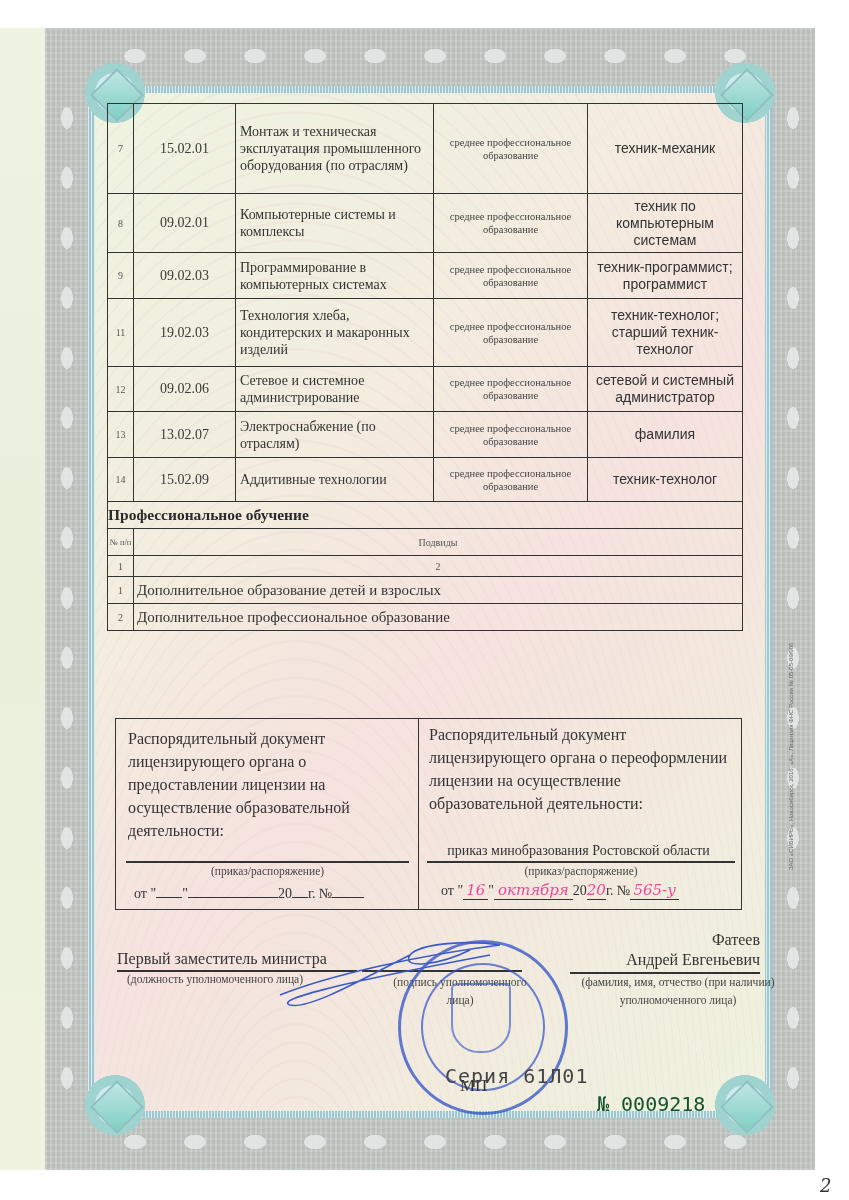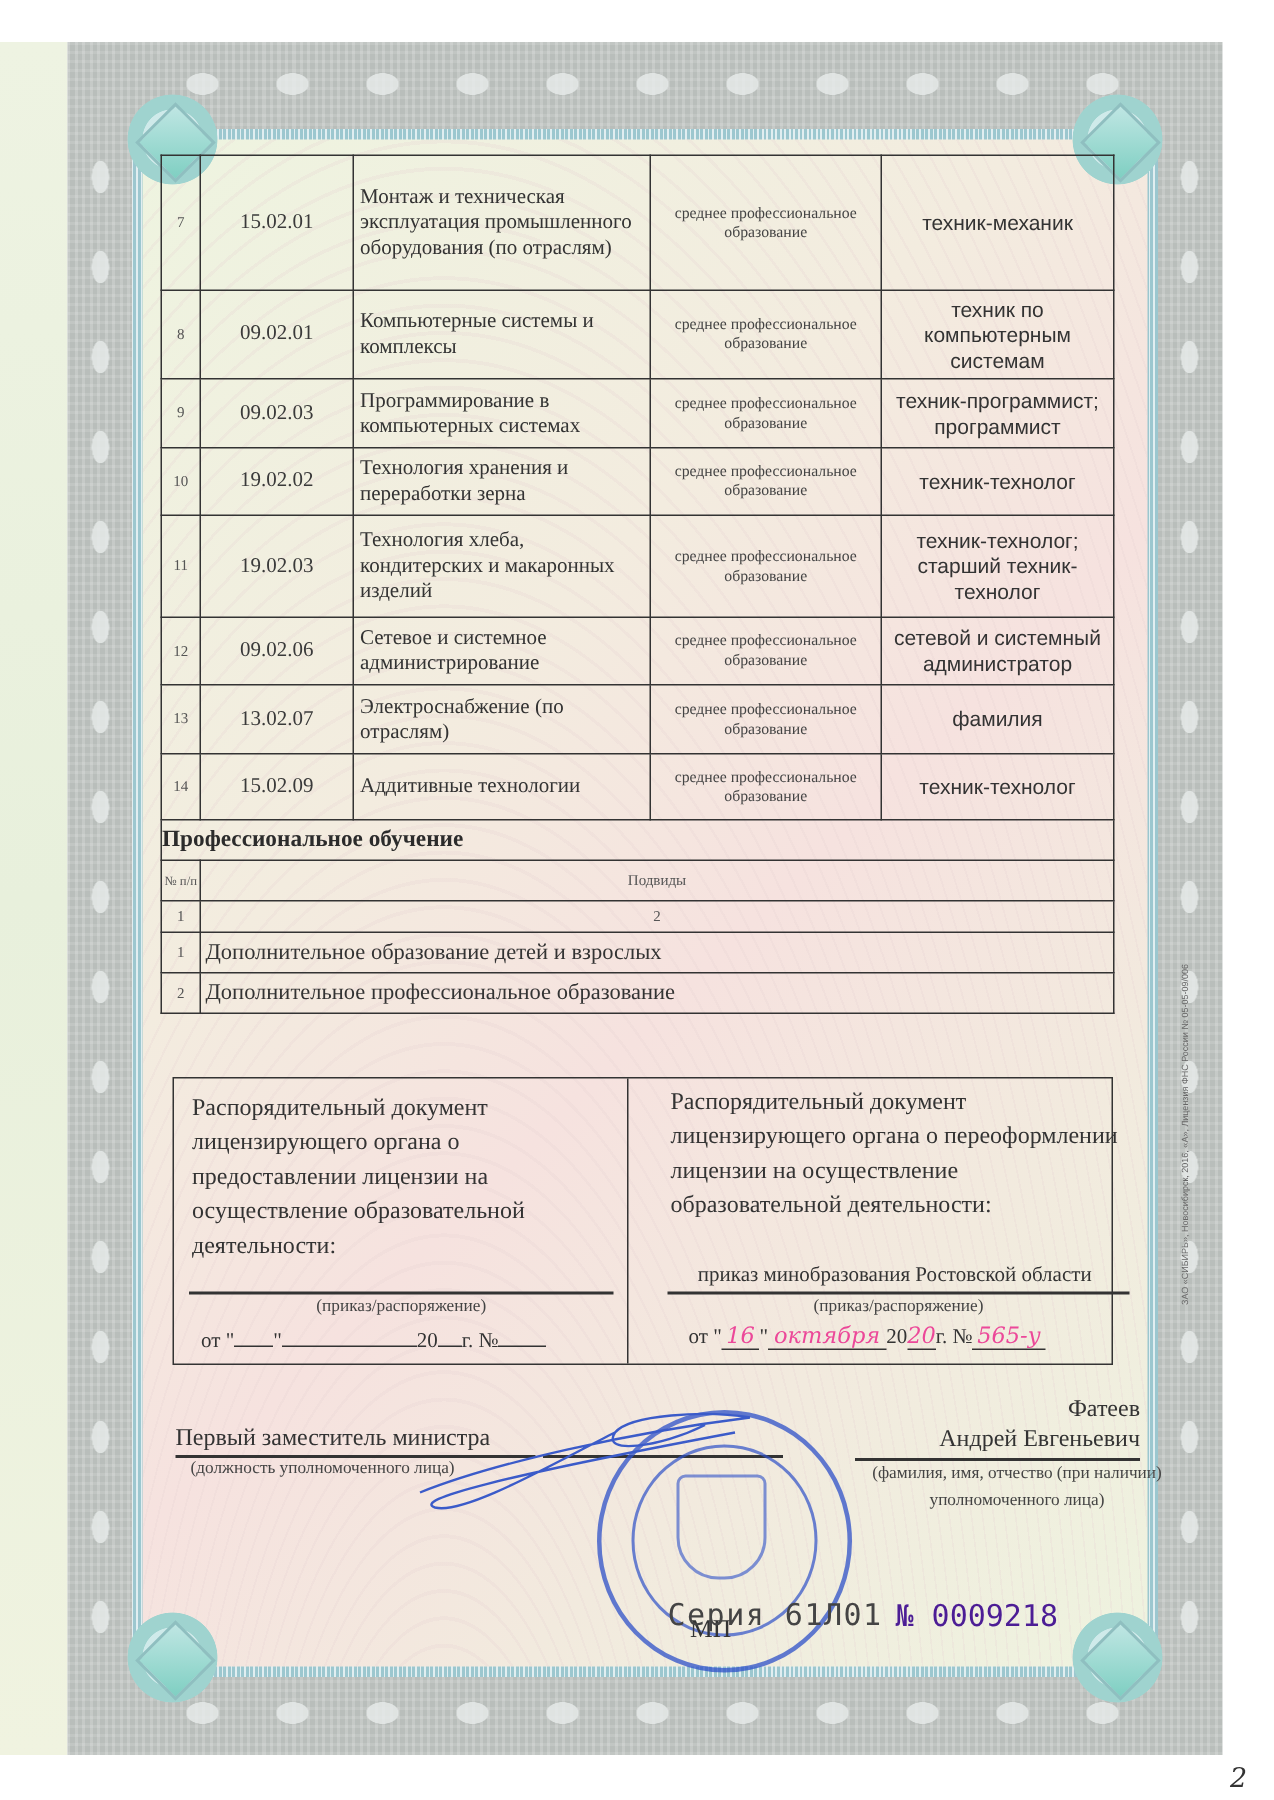--- a/index.html
+++ b/index.html
@@ -72,21 +72,21 @@
   .c-qual { width: 155px; text-align: center; font-size: 14px; line-height: 17px; color: #333; font-family: "Liberation Sans", sans-serif; }
 
   .section-title td { text-align: left; font-weight: bold; font-size: 15.5px; height: 27px; color: #2b2b2b; }
   .sub-head td { font-size: 10px; color: #555; height: 27px; text-align: center; }
   .sub-head .num-cell { font-size: 8.5px; line-height: 10px; }
   .sub-idx td { font-size: 10px; color: #555; height: 21px; text-align: center; }
   .sub-row td { height: 27px; }
   .sub-row .c-num { font-size: 10px; }
   .sub-row .sub-label { font-size: 15px; padding-left: 3px; text-align: left; color: #333; }
 
-  .orders { position: absolute; left: 115px; top: 718px; width: 627px; height: 192px; border: 1.5px solid #333; display: flex; gap: 18px; }
+  .orders { position: absolute; left: 115px; top: 718px; width: 627px; height: 192px; border: 1.5px solid #333; display: flex; }
   .order-col { position: relative; height: 100%; }
   .order-left { width: 303px; border-right: 1.5px solid #333; }
   .order-right { flex: 1; }
   .order-text { position: absolute; left: 12px; top: 8px; font-size: 16px; line-height: 23px; color: #333; }
   .order-right .order-text { left: 10px; top: 4px; }
   .order-line { position: absolute; height: 1.5px; background: #333; }
   .order-kind { position: absolute; font-size: 11.5px; color: #444; text-align: center; }
   .order-date { position: absolute; font-size: 14px; color: #333; white-space: nowrap; }
   .hw { font-family: "DejaVu Serif", serif; font-style: italic; color: #ec4899; font-size: 15px; }
   .blank { display: inline-block; border-bottom: 1px solid #333; height: 14px; vertical-align: baseline; }
@@ -99,21 +99,21 @@
   .sign-caption { position: absolute; left: 390px; top: 973px; width: 140px; font-size: 11.5px; color: #444; text-align: center; line-height: 18px; }
   .name-text { position: absolute; left: 570px; top: 930px; width: 190px; text-align: right; font-size: 16px; line-height: 20px; color: #333; }
   .name-line { position: absolute; left: 570px; top: 972px; width: 190px; height: 1.5px; background: #333; }
   .name-caption { position: absolute; left: 565px; top: 973px; width: 200px; text-align: center; font-size: 11.5px; line-height: 18px; color: #444; margin-left: 13px; }
 
   .stamp { position: absolute; left: 398px; top: 940px; width: 170px; height: 175px; border-radius: 50%; border: 3px solid rgba(45,80,200,0.75); }
   .stamp-inner { position: absolute; left: 20px; top: 20px; width: 124px; height: 128px; border-radius: 50%; border: 2px solid rgba(45,80,200,0.7); }
   .stamp-emblem { position: absolute; left: 50px; top: 40px; width: 60px; height: 70px; border: 2px solid rgba(45,80,200,0.6); border-radius: 6px 6px 28px 28px; }
   .stamp-mp { position: absolute; left: 460px; top: 1076px; font-size: 17px; color: #333; }
   .series { position: absolute; left: 445px; top: 1064px; font-size: 20px; color: #444; letter-spacing: 1px; font-family: "DejaVu Sans Mono", monospace; }
-  .number { position: absolute; left: 597px; top: 1065px; font-size: 20px; color: #4c1d95; font-family: "DejaVu Sans Mono", monospace; }
+  .number { position: absolute; left: 597px; top: 1092px; font-size: 20px; color: #14532d; font-family: "DejaVu Sans Mono", monospace; }
   .signature { position: absolute; left: 270px; top: 935px; width: 240px; height: 80px; }
 
   .printer-note { position: absolute; left: 788px; top: 870px; font-size: 6px; color: #666; transform: rotate(-90deg); transform-origin: left top; white-space: nowrap; font-family: "Liberation Sans", sans-serif; }
   .page-mark { position: absolute; left: 820px; top: 1175px; font-family: "DejaVu Serif", serif; font-style: italic; font-size: 18px; color: #333; }
 </style>
 </head>
 <body>
 
 <div class="left-strip"></div>
 
@@ -154,27 +154,20 @@
       <td class="c-name">Компьютерные системы и комплексы</td>
       <td class="c-level">среднее профессиональное образование</td>
       <td class="c-qual">техник по компьютерным системам</td>
     </tr>
     <tr style="height:46px">
       <td class="c-num">9</td>
       <td class="c-code">09.02.03</td>
       <td class="c-name">Программирование в компьютерных системах</td>
       <td class="c-level">среднее профессиональное образование</td>
       <td class="c-qual">техник-программист; программист</td>
-    </tr>
-    <tr style="height:45px">
-      <td class="c-num">10</td>
-      <td class="c-code">19.02.02</td>
-      <td class="c-name">Технология хранения и переработки зерна</td>
-      <td class="c-level">среднее профессиональное образование</td>
-      <td class="c-qual">техник-технолог</td>
     </tr>
     <tr style="height:68px">
       <td class="c-num">11</td>
       <td class="c-code">19.02.03</td>
       <td class="c-name">Технология хлеба, кондитерских и макаронных изделий</td>
       <td class="c-level">среднее профессиональное образование</td>
       <td class="c-qual">техник-технолог; старший техник-технолог</td>
     </tr>
     <tr style="height:45px">
       <td class="c-num">12</td>
@@ -238,20 +231,21 @@
         <span>от "</span><span class="hw" style="border-bottom:1px solid #333; padding:0 3px">16</span><span>"</span><span class="hw" style="border-bottom:1px solid #333; padding:0 4px">октября</span><span>20</span><span class="hw" style="border-bottom:1px solid #333">20</span><span>г. №</span><span class="hw" style="border-bottom:1px solid #333; padding:0 3px">565-у</span>
       </div>
     </div>
   </div>
 
   <div class="sign-position">Первый заместитель министра</div>
   <div class="sign-pos-line"></div>
   <div class="sign-pos-caption">(должность уполномоченного лица)</div>
 
   <div class="sign-line"></div>
+  <div class="sign-caption">(подпись уполномоченного лица)</div>
 
   <div class="name-text">
     <div>Фатеев</div>
     <div>Андрей Евгеньевич</div>
   </div>
   <div class="name-line"></div>
   <div class="name-caption">(фамилия, имя, отчество (при наличии) уполномоченного лица)</div>
 
   <div class="stamp">
     <div class="stamp-inner"></div>

